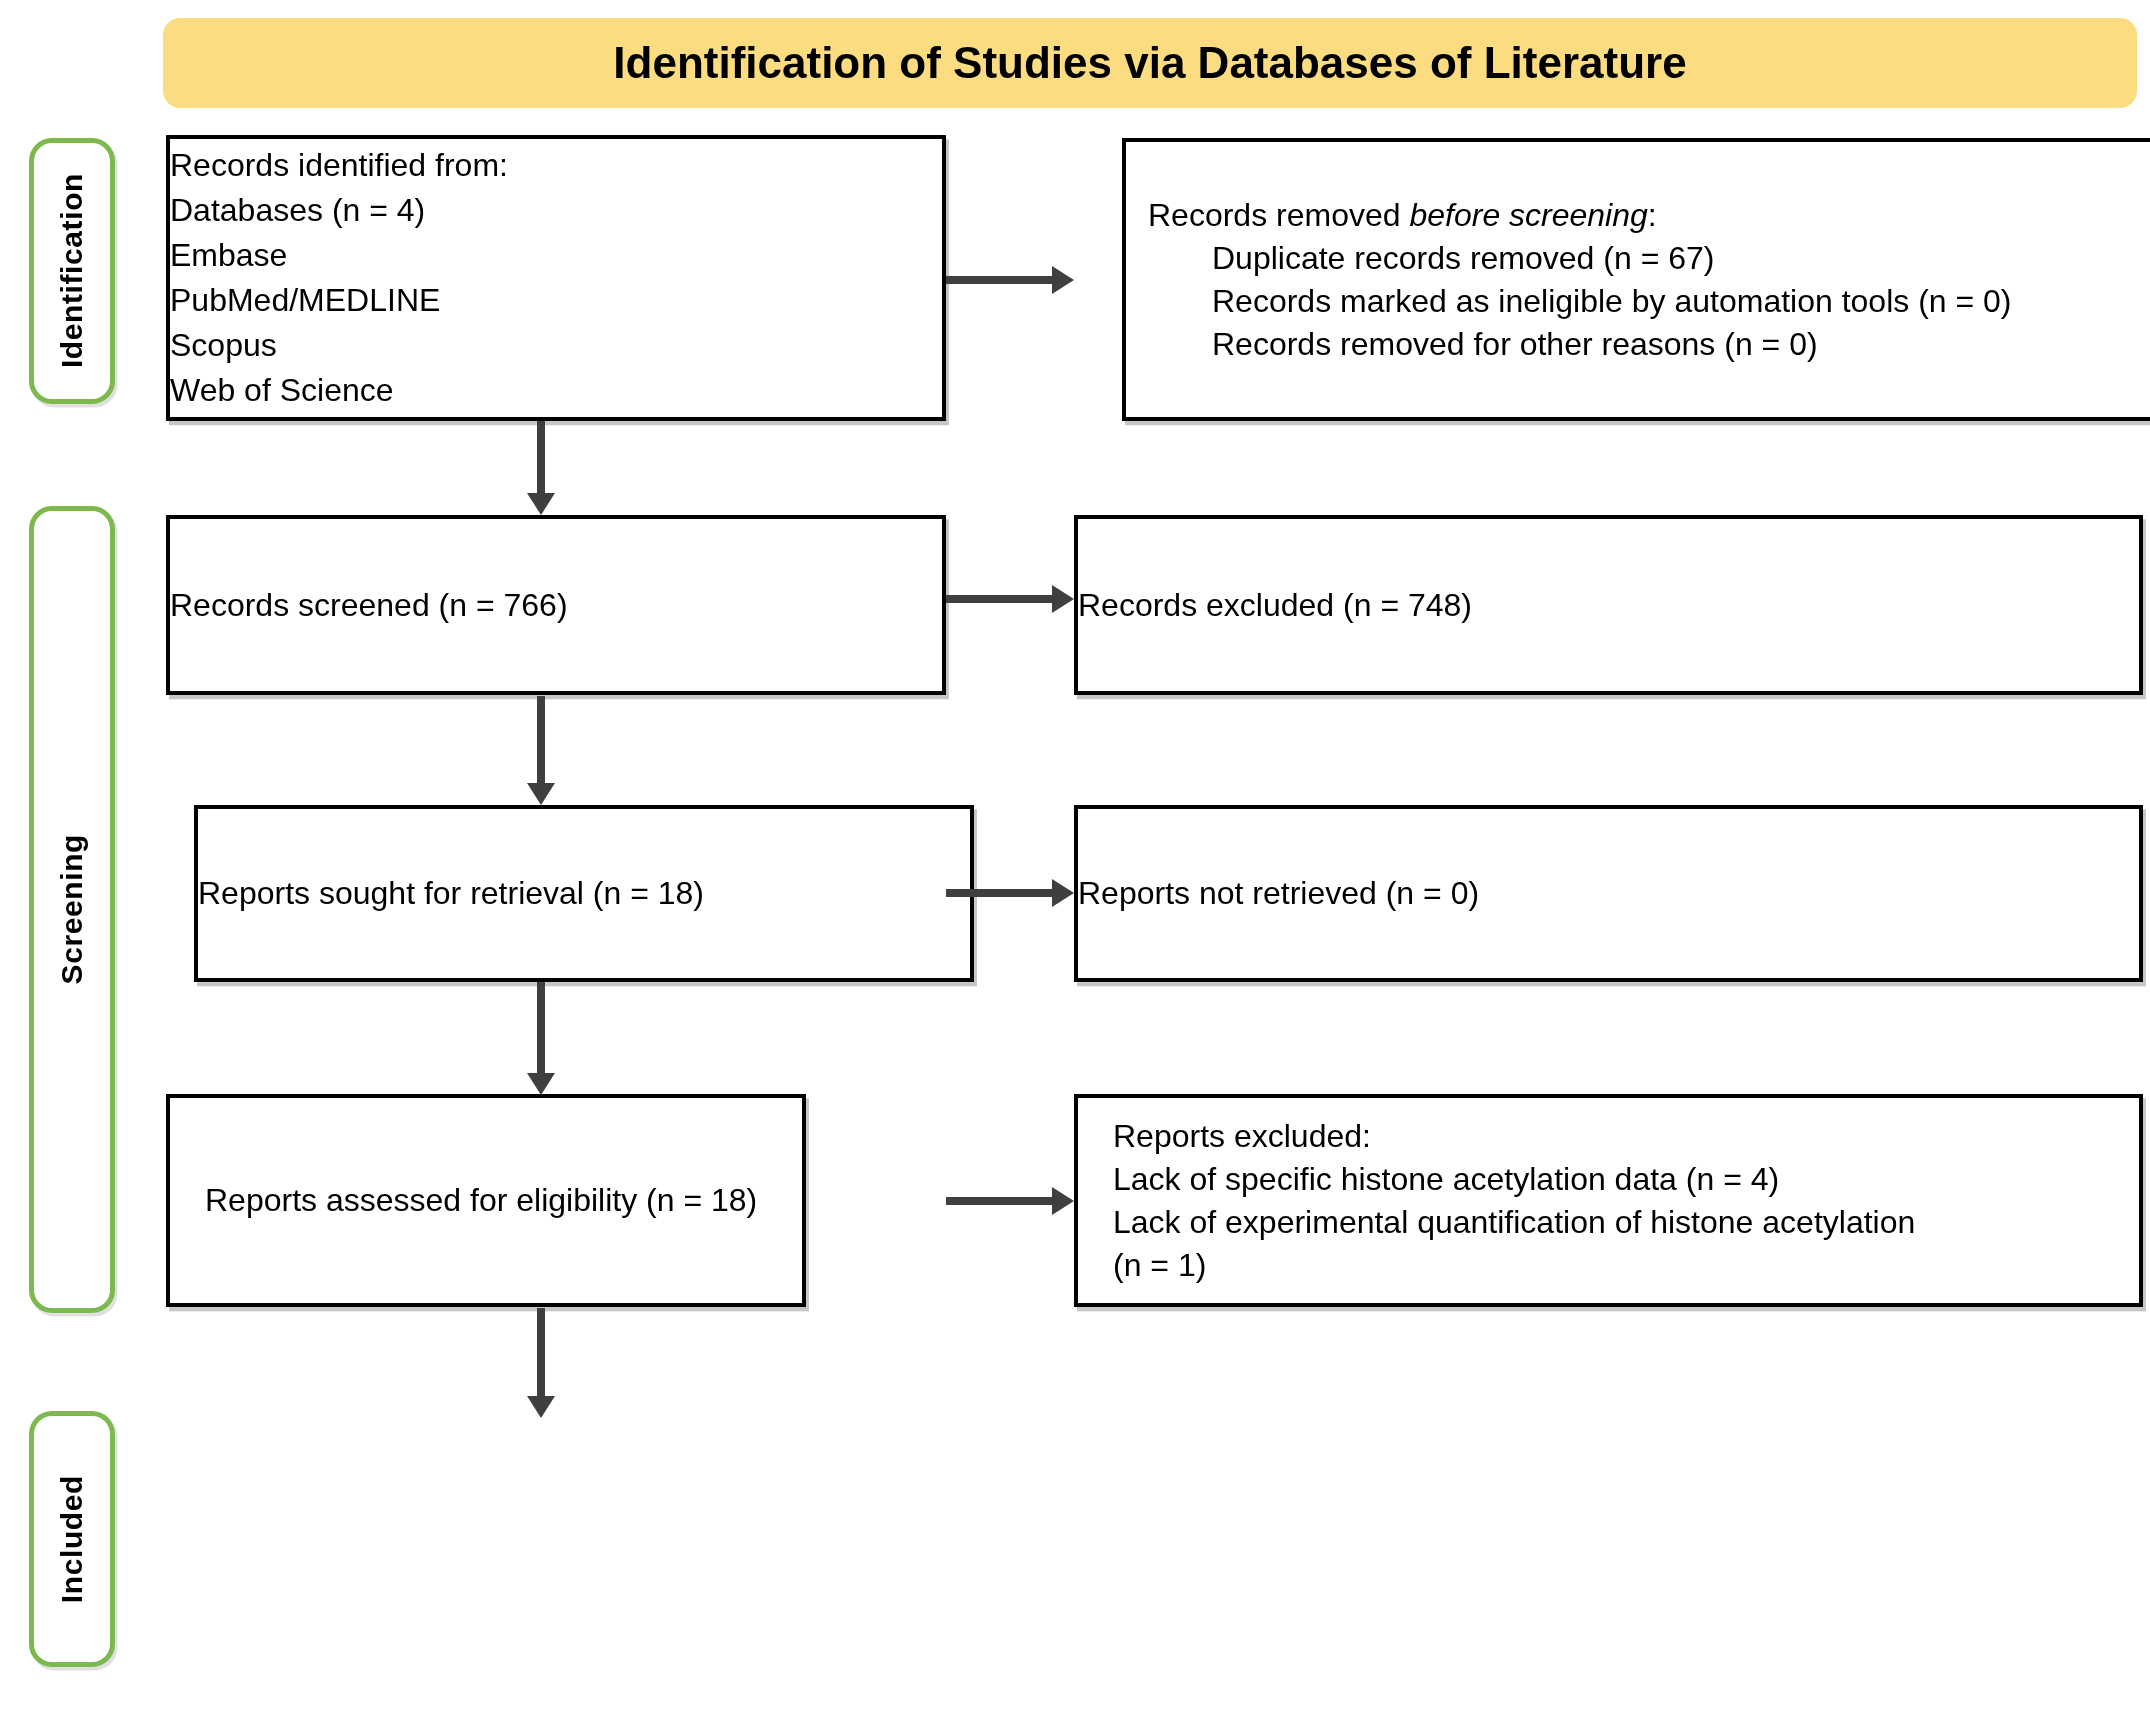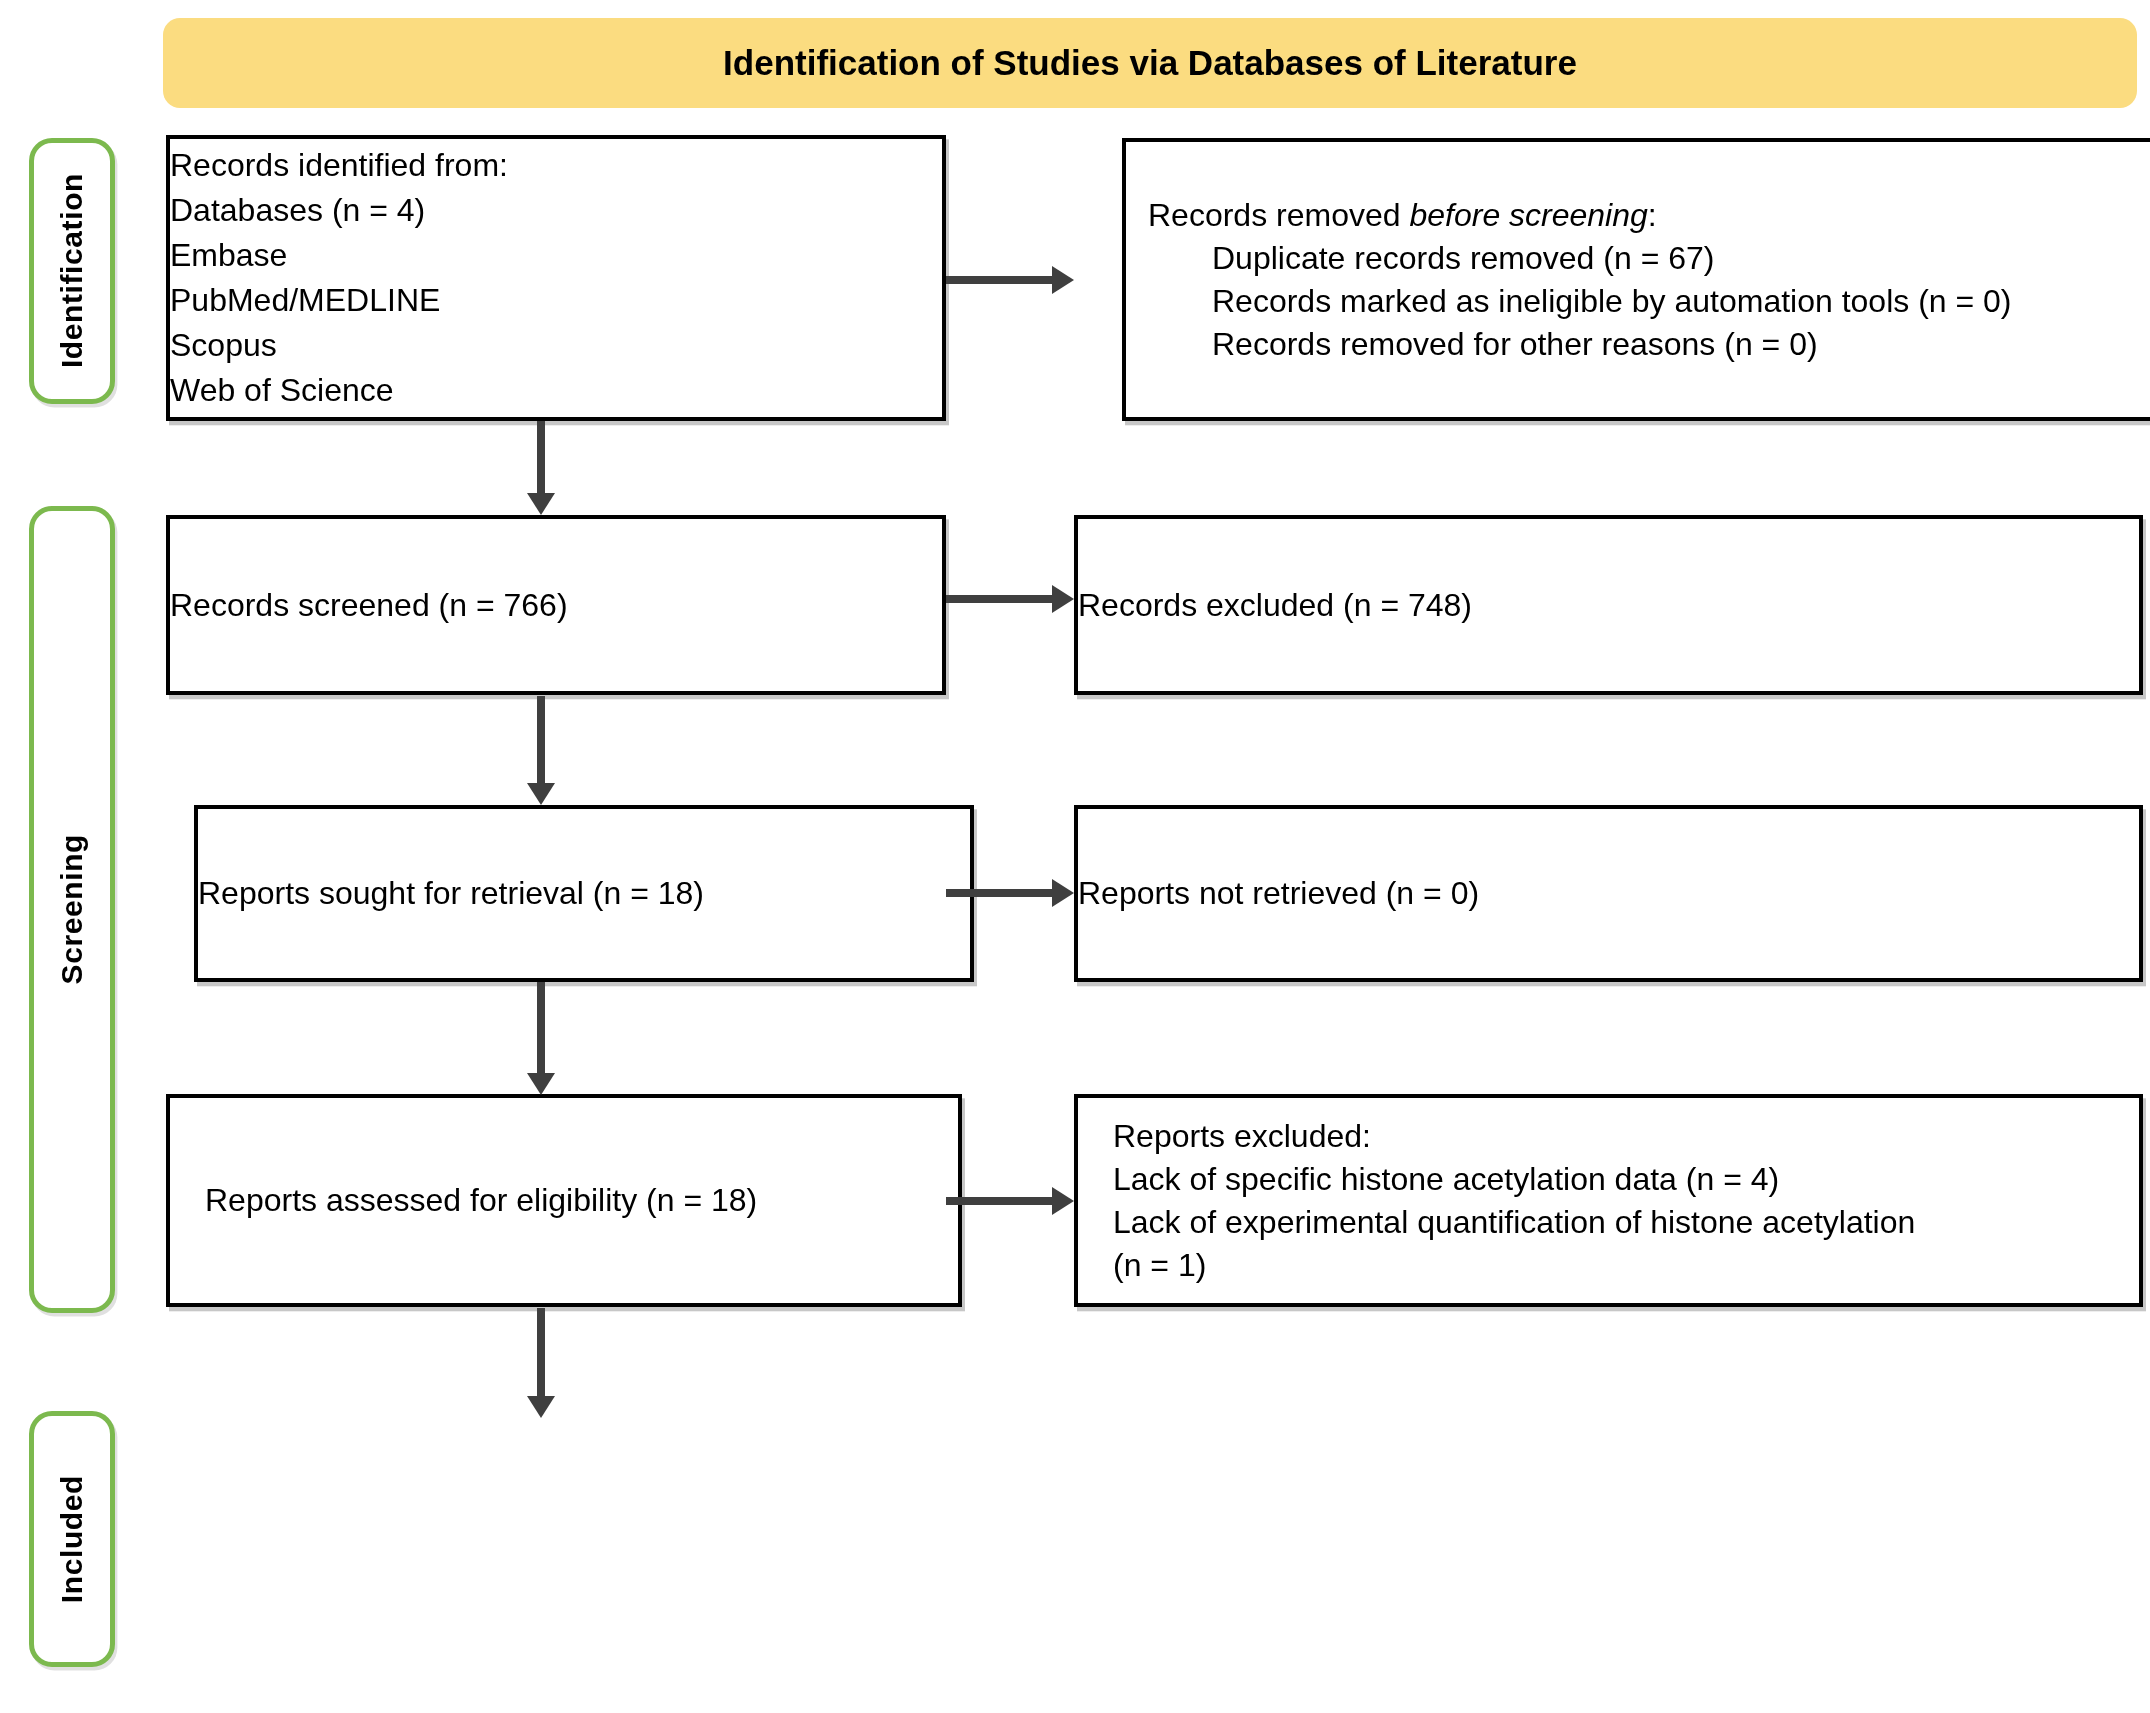--- a/index.html
+++ b/index.html
@@ -9,21 +9,21 @@
     background:#ffffff;
     font-family:"Liberation Sans", sans-serif;
     color:#000;
     overflow:hidden;
   }
   
   .banner{
     position:absolute;left:163px;top:18px;width:1974px;height:90px;
     background:#FBDC80;border-radius:17px;
     display:flex;align-items:center;justify-content:center;
-    font-size:35px;font-weight:bold;
+    font-size:44px;font-weight:bold;
   }
   
   .stage{
     position:absolute;left:29px;width:86px;
     background:#ffffff;
     border:5.5px solid #7CB94E;border-radius:23px;
     box-sizing:border-box;
     display:flex;align-items:center;justify-content:center;
     box-shadow:2.4px 3.6px 0 rgba(0,0,0,0.12);
   }
@@ -43,21 +43,21 @@
     font-size:32px;line-height:45px;
   }
   .center{align-items:flex-start;text-align:center;}
   #box-identified{left:166px;top:135px;width:780px;height:286px;}
   #box-removed{left:1074px;top:138px;width:1069px;height:283px;line-height:43px;padding-left:22px;padding-right:14.6px;margin-left:48px;}
   #box-removed .indent{padding-left:64px;}
   #box-screened{left:166px;top:515px;width:780px;height:180px;}
   #box-excluded{left:1074px;top:515px;width:1069px;height:180px;}
   #box-sought{left:166px;top:805px;width:780px;height:177px;margin-left:28px;}
   #box-notretrieved{left:1074px;top:805px;width:1069px;height:177px;}
-  #box-assessed{left:166px;top:1094px;width:796px;height:213px;padding-left:35px;}
+  #box-assessed{left:166px;top:1094px;width:640px;height:213px;padding-left:35px;}
   #box-reportsexcluded{left:1074px;top:1094px;width:1069px;height:213px;line-height:43px;padding-left:35px;padding-right:14.6px;}
   #box-included{left:166px;top:1417px;width:780px;height:247px;padding-left:34px;line-height:46px;}
   
   .h-arrow{position:absolute;height:28px;display:flex;align-items:center;}
   .h-arrow .shaft{height:8.5px;background:#3F3F3F;width:106px;}
   .h-arrow .head{width:0;height:0;border-top:14px solid transparent;border-bottom:14px solid transparent;border-left:22px solid #3F3F3F;}
   .v-arrow{position:absolute;width:28px;display:flex;flex-direction:column;align-items:center;}
   .v-arrow .shaft{width:8.5px;background:#3F3F3F;}
   .v-arrow .head{width:0;height:0;border-left:14px solid transparent;border-right:14px solid transparent;border-top:22px solid #3F3F3F;}
   #arrow-right-1{left:946px;top:266px;}

